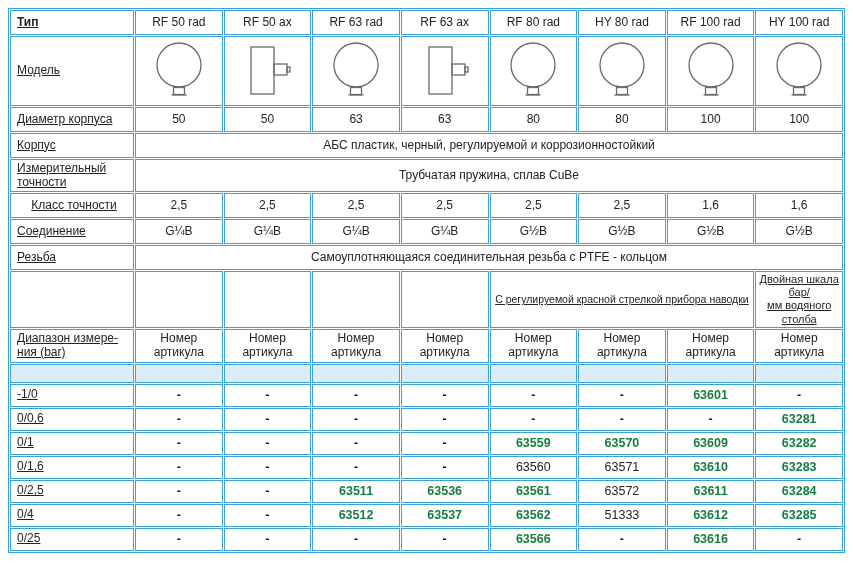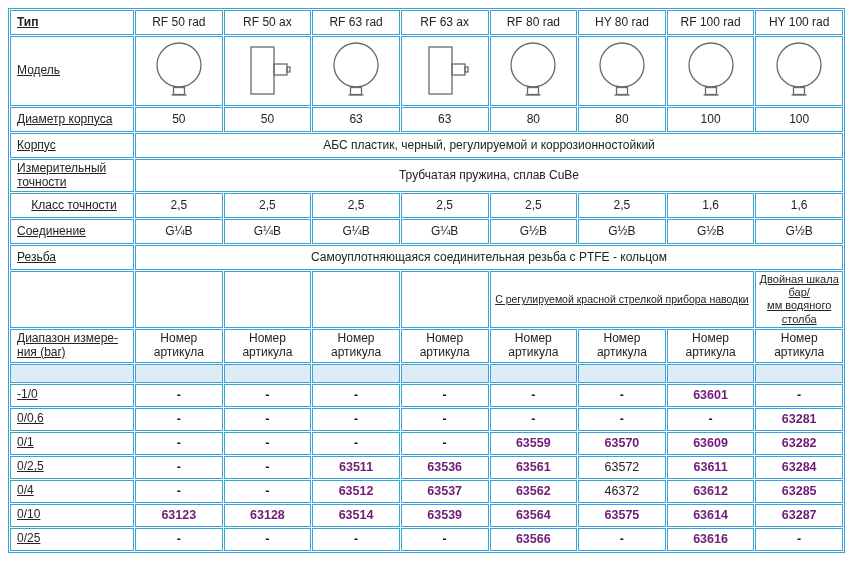--- a/index.html
+++ b/index.html
@@ -18,21 +18,21 @@
   tr.r-elem td{height:29px;}
   tr.r-acc td{height:21px;text-align:center;}
   tr.r-conn td{height:21px;}
   tr.r-thread td{height:21px;}
   tr.r-feat td{height:25px;text-decoration:underline;}
   tr.r-artnum td{height:30px;}
   tr.r-blue td{height:15px;background:#dcedf8;}
   tr.data-row td{height:19px;}
   td.feat{font-size:10.5px;}
   td.dual{font-size:11px;line-height:1.2;}
-  td.num-blue{color:#701a75;font-weight:bold;font-size:12.5px;}
+  td.num-blue{color:#15803d;font-weight:bold;font-size:12.5px;}
   td.num-plain{color:#232323;font-weight:normal;font-size:12.5px;}
   td.dash{font-weight:bold;font-size:12.5px;}
   .icon-slot svg{display:block;margin:0 auto;}
 </style>
 </head>
 <body>
 
 <div class="wrap">
 <table>
   <colgroup>
@@ -232,51 +232,51 @@
           <td class="dash">-</td>
           <td class="dash">-</td>
           <td class="dash">-</td>
           <td class="dash">-</td>
           <td class="num-blue">63559</td>
           <td class="num-blue">63570</td>
           <td class="num-blue">63609</td>
           <td class="num-blue">63282</td>
         </tr>
         <tr class="data-row">
+          <td class="lbl">0/1,6</td>
+          <td class="dash">-</td>
+          <td class="dash">-</td>
+          <td class="dash">-</td>
+          <td class="dash">-</td>
+          <td class="num-plain">63560</td>
+          <td class="num-plain">63571</td>
+          <td class="num-blue">63610</td>
+          <td class="num-blue">63283</td>
+        </tr>
+        <tr class="data-row">
           <td class="lbl">0/2,5</td>
           <td class="dash">-</td>
           <td class="dash">-</td>
           <td class="num-blue">63511</td>
           <td class="num-blue">63536</td>
           <td class="num-blue">63561</td>
           <td class="num-plain">63572</td>
           <td class="num-blue">63611</td>
           <td class="num-blue">63284</td>
         </tr>
         <tr class="data-row">
           <td class="lbl">0/4</td>
           <td class="dash">-</td>
           <td class="dash">-</td>
           <td class="num-blue">63512</td>
           <td class="num-blue">63537</td>
           <td class="num-blue">63562</td>
-          <td class="num-plain">46372</td>
+          <td class="num-plain">51333</td>
           <td class="num-blue">63612</td>
           <td class="num-blue">63285</td>
-        </tr>
-        <tr class="data-row">
-          <td class="lbl">0/10</td>
-          <td class="num-blue">63123</td>
-          <td class="num-blue">63128</td>
-          <td class="num-blue">63514</td>
-          <td class="num-blue">63539</td>
-          <td class="num-blue">63564</td>
-          <td class="num-blue">63575</td>
-          <td class="num-blue">63614</td>
-          <td class="num-blue">63287</td>
         </tr>
         <tr class="data-row">
           <td class="lbl">0/25</td>
           <td class="dash">-</td>
           <td class="dash">-</td>
           <td class="dash">-</td>
           <td class="dash">-</td>
           <td class="num-blue">63566</td>
           <td class="dash">-</td>
           <td class="num-blue">63616</td>

